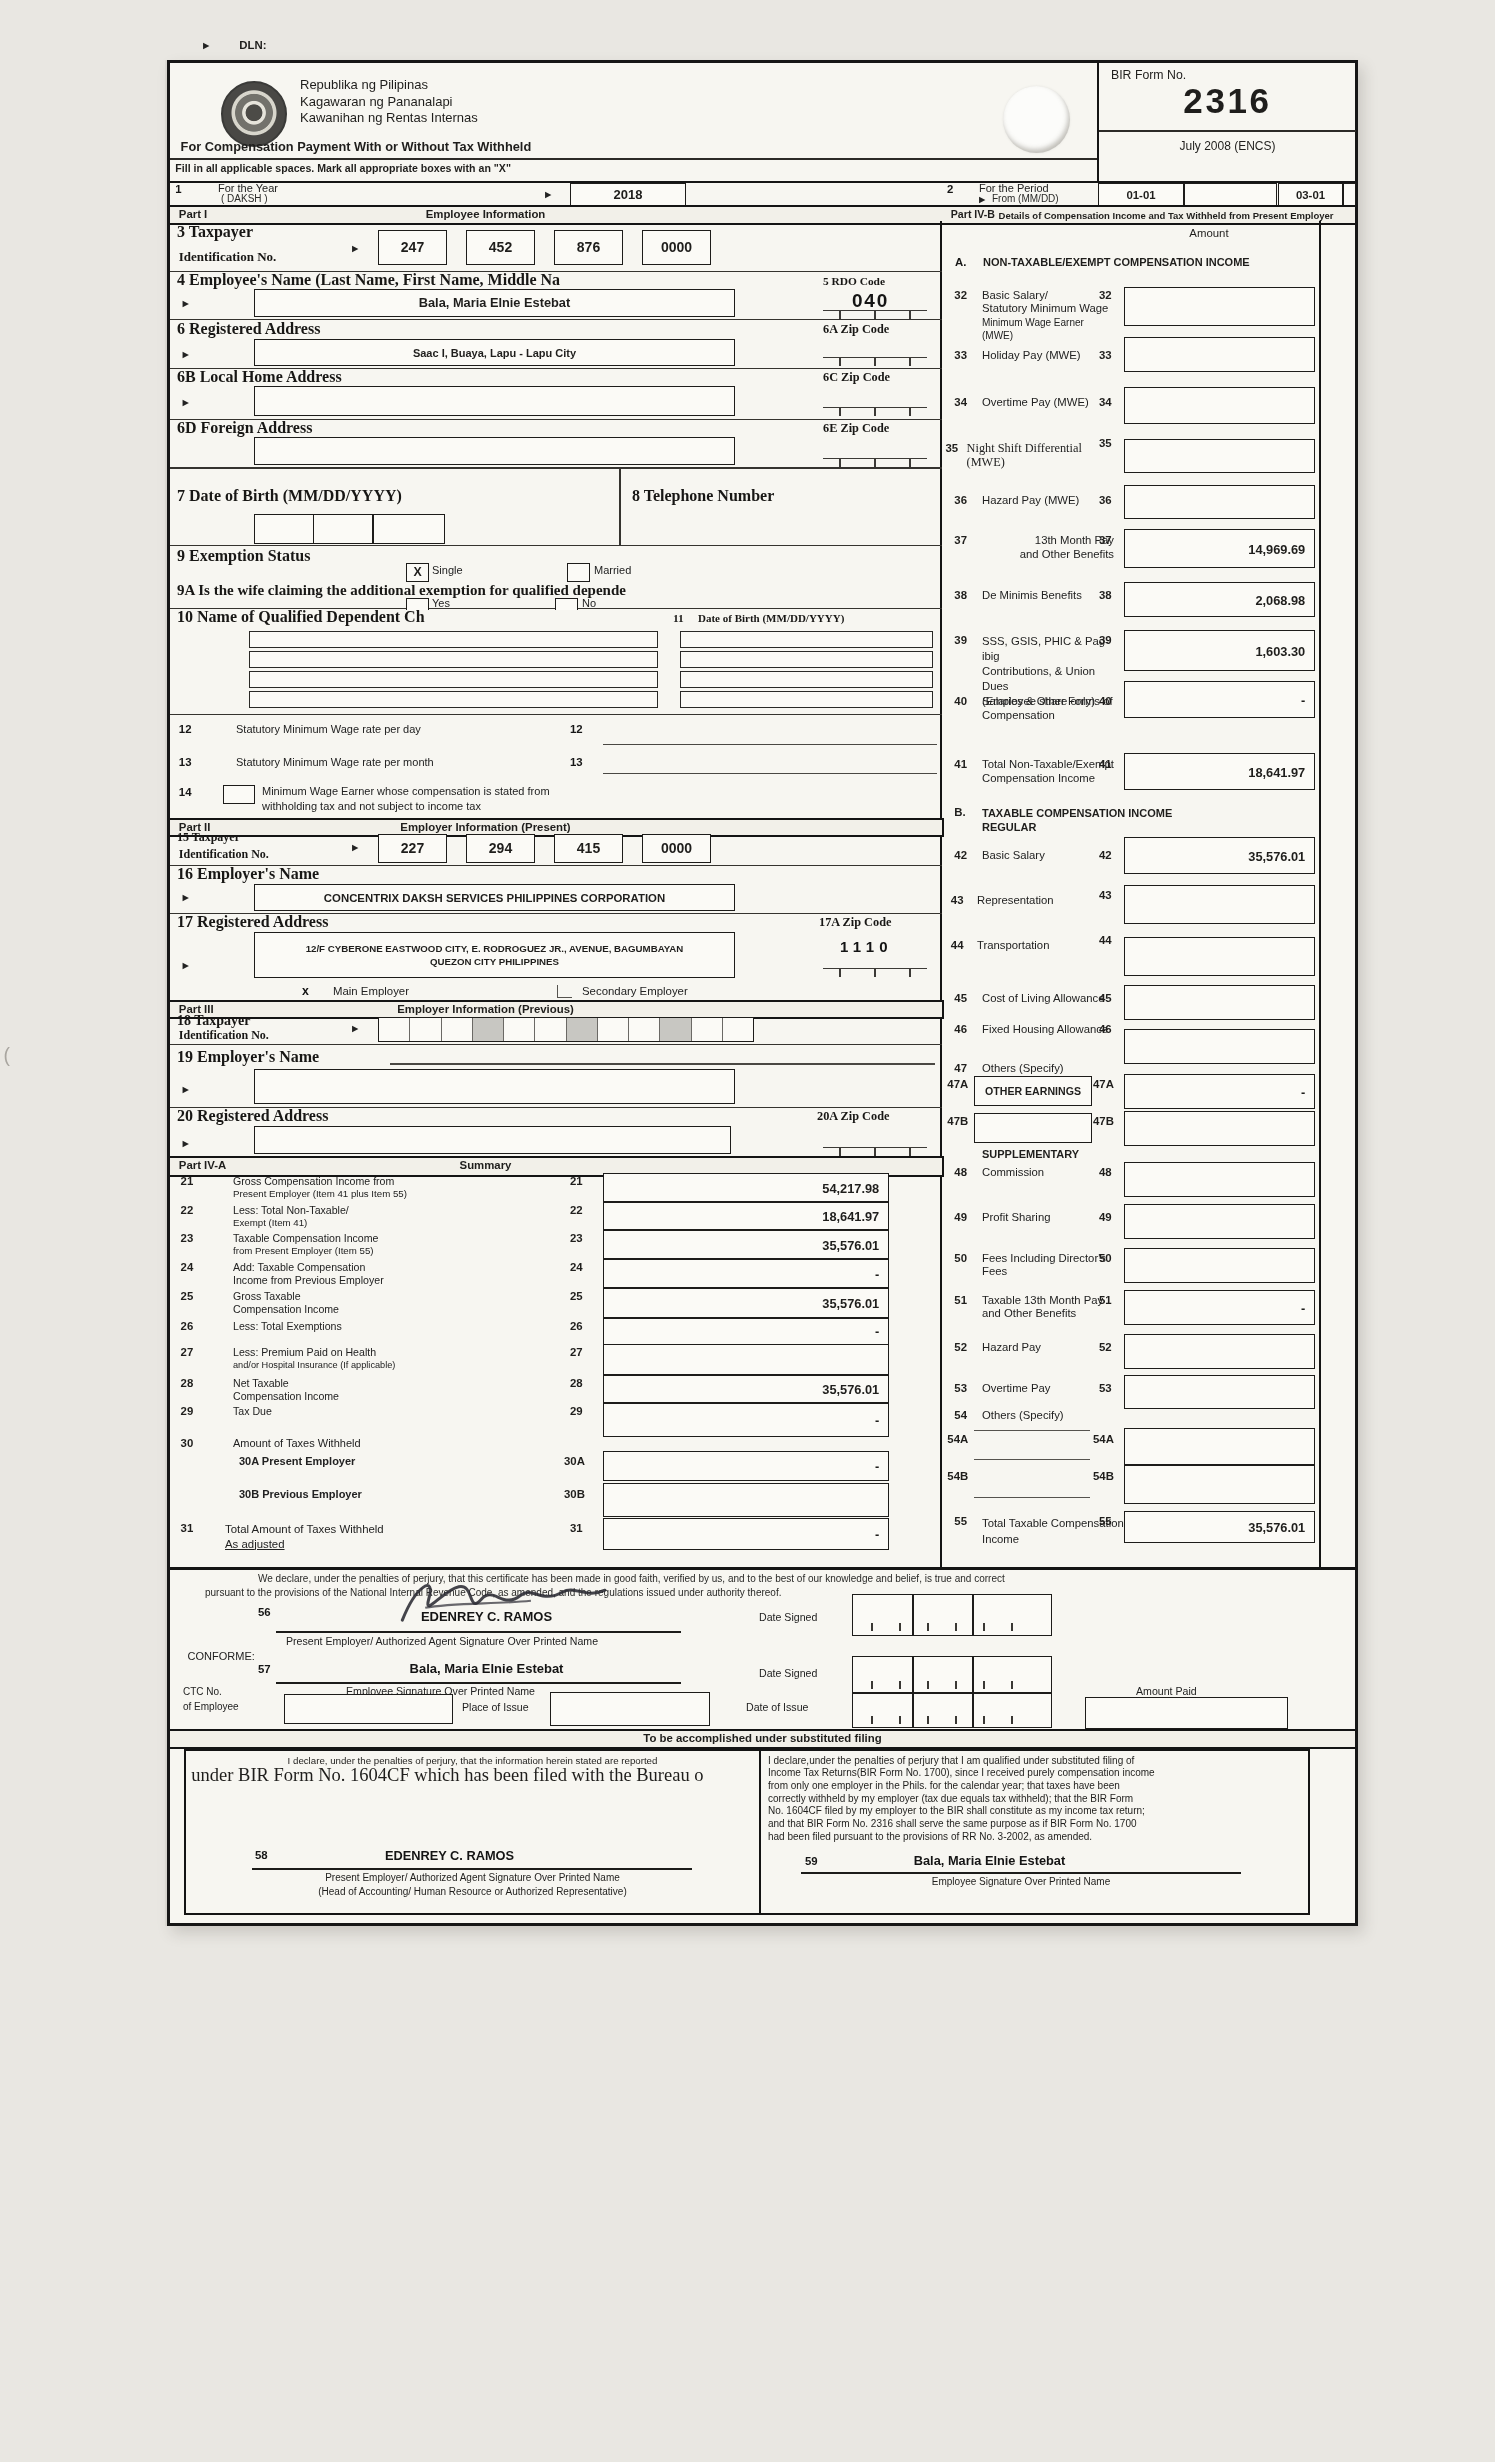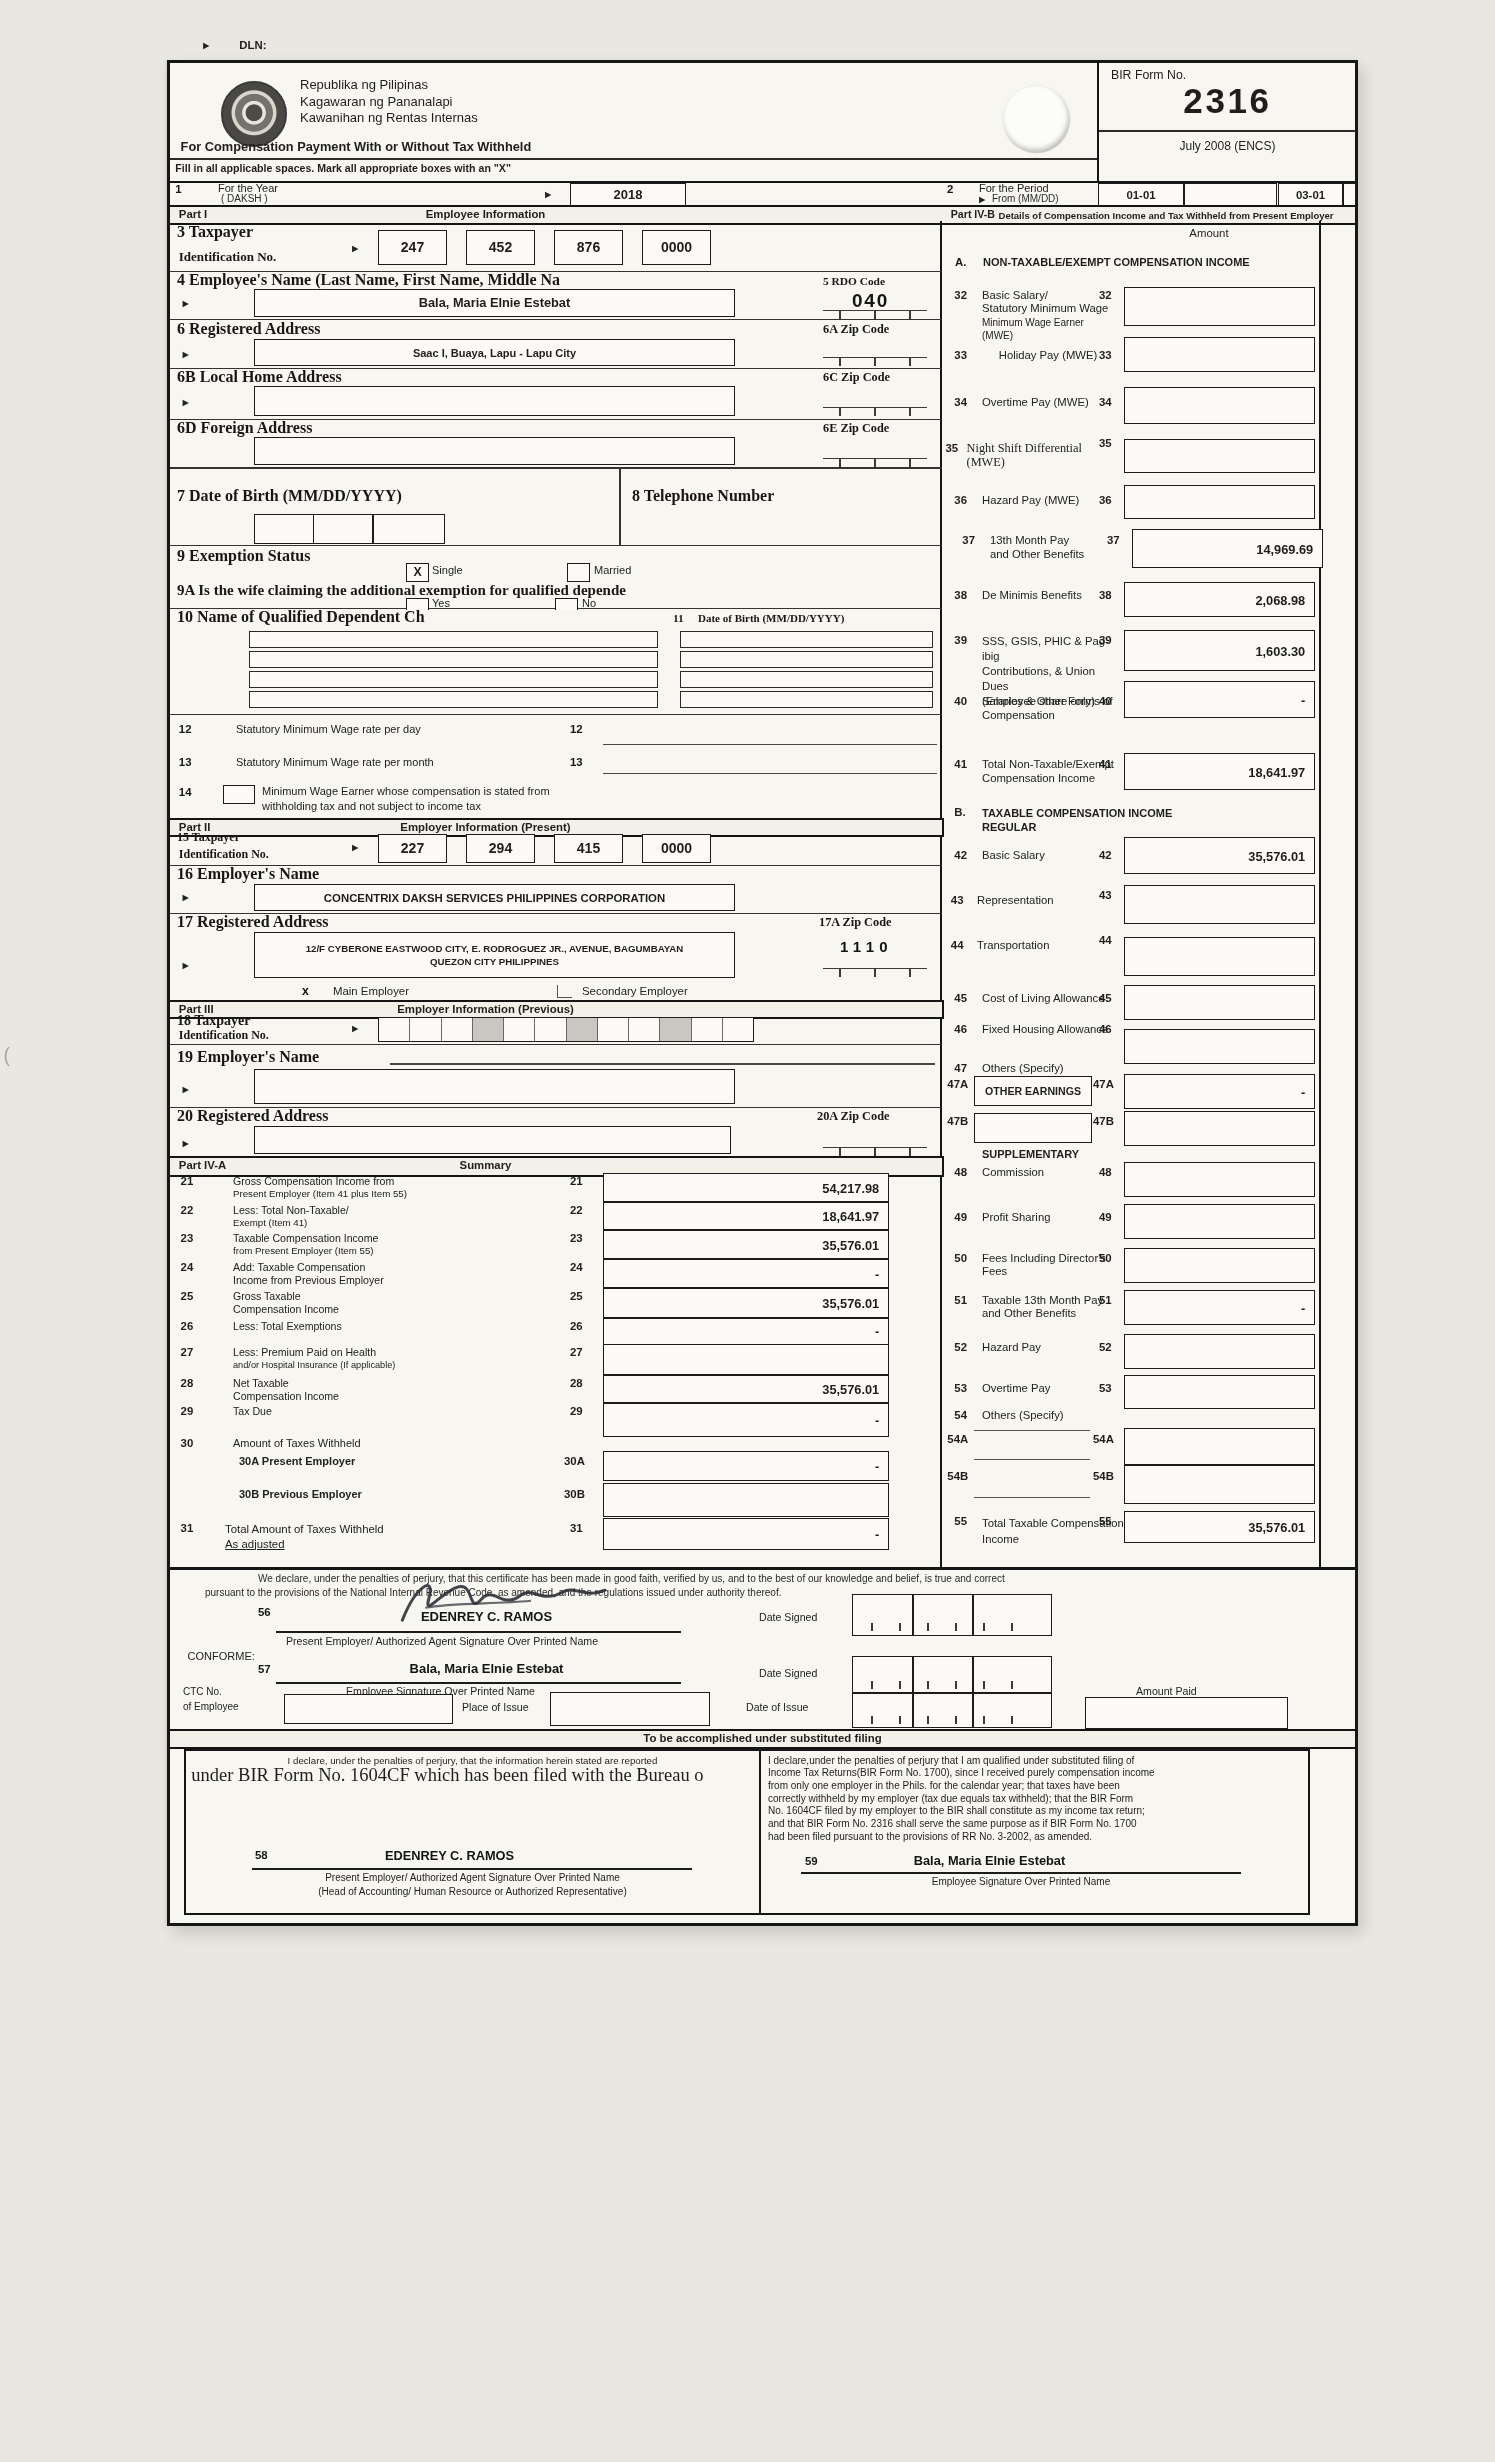--- a/index.html
+++ b/index.html
@@ -462,21 +462,21 @@
           <div>Basic Salary/</div>
           <div>Statutory Minimum Wage</div>
           <div style="font-size:10px;">Minimum Wage Earner (MWE)</div>
         </div>
         <span class="rno" style="left:157px;top:3.5px;">32</span>
         <div class="abox" style="left:182px;top:1.8px;width:189px;height:37px;">
             <span></span>
           </div>
       </div>
 
-      <div class="abs" style="top:274px;left:0;width:413px;height:37px;text-align:center;">
+      <div class="abs" style="top:274px;left:0;width:413px;height:37px;">
         <span class="rno" style="left:12.3px;top:12.3px;">33</span>
         <div class="rlab" style="left:40px;top:12.3px;width:132px;">
             <div>Holiday Pay (MWE)</div>
           </div>
         <span class="rno" style="left:157px;top:12.3px;">33</span>
         <div class="abox" style="left:182px;top:0;width:189px;height:33px;">
             <span></span>
           </div>
       </div>
 
@@ -506,21 +506,21 @@
         <span class="rno" style="left:12.3px;top:8.8px;">36</span>
         <div class="rlab" style="left:40px;top:8.8px;width:132px;">
             <div>Hazard Pay (MWE)</div>
           </div>
         <span class="rno" style="left:157px;top:8.8px;">36</span>
         <div class="abox" style="left:182px;top:0;width:189px;height:32px;">
             <span></span>
           </div>
       </div>
 
-      <div class="abs" style="top:466px;left:8px;width:494px;height:40px;">
+      <div class="abs" style="top:466px;left:0;width:494px;height:40px;text-align:right;">
         <span class="rno" style="left:12.3px;top:5.3px;">37</span>
         <div class="rlab" style="left:40px;top:5.3px;width:132px;">
           <div>13th Month Pay</div>
           <div>and Other Benefits</div>
         </div>
         <span class="rno" style="left:157px;top:5.3px;">37</span>
         <div class="abox" style="left:182px;top:0;width:189px;height:37px;">
             <span>14,969.69</span>
           </div>
       </div>

